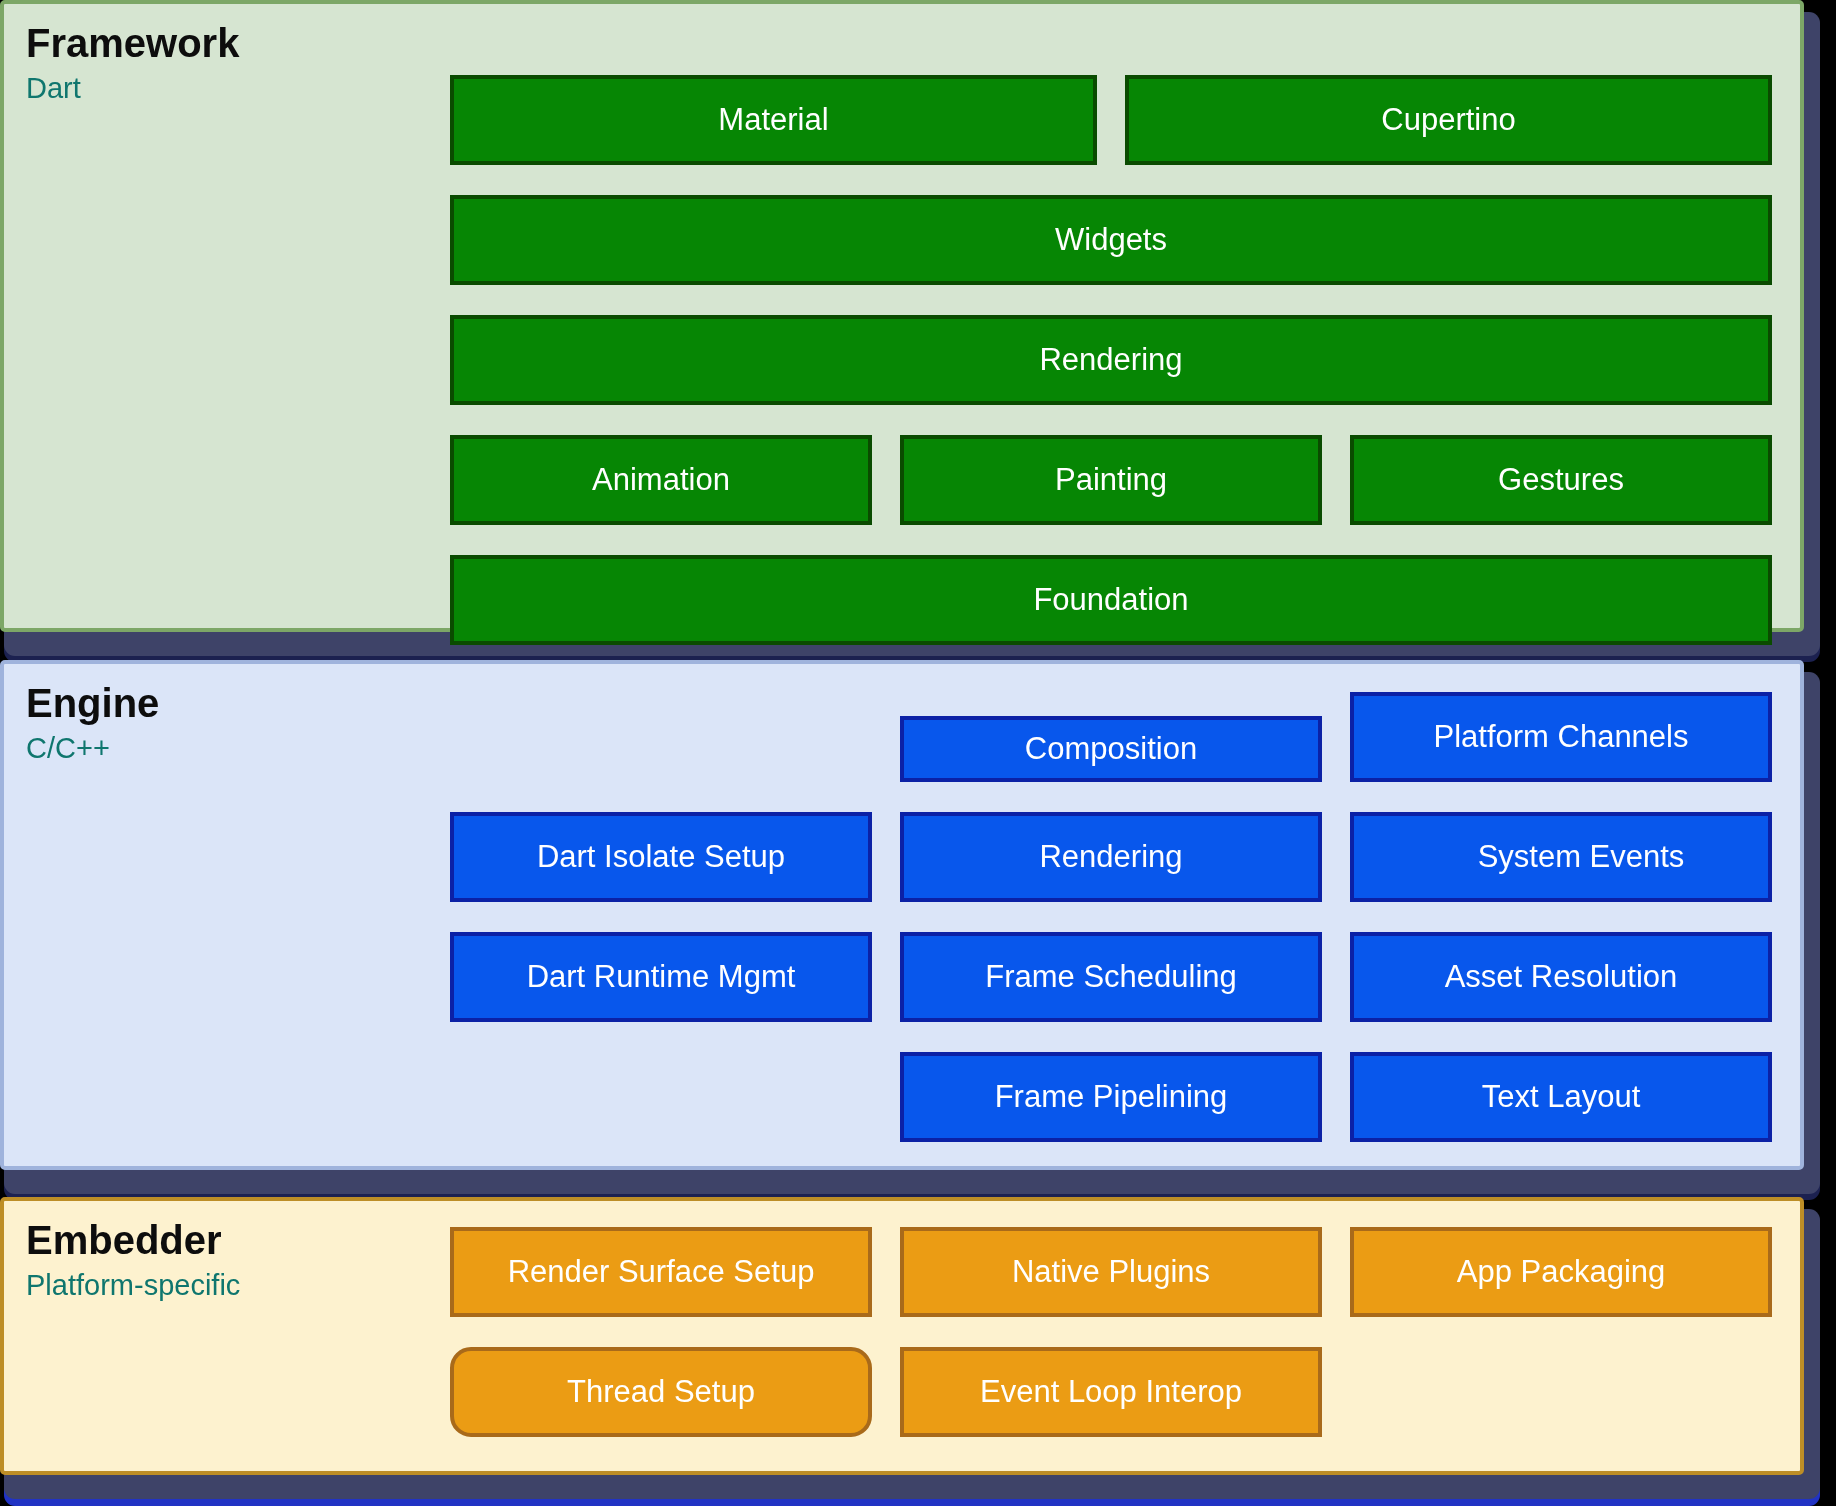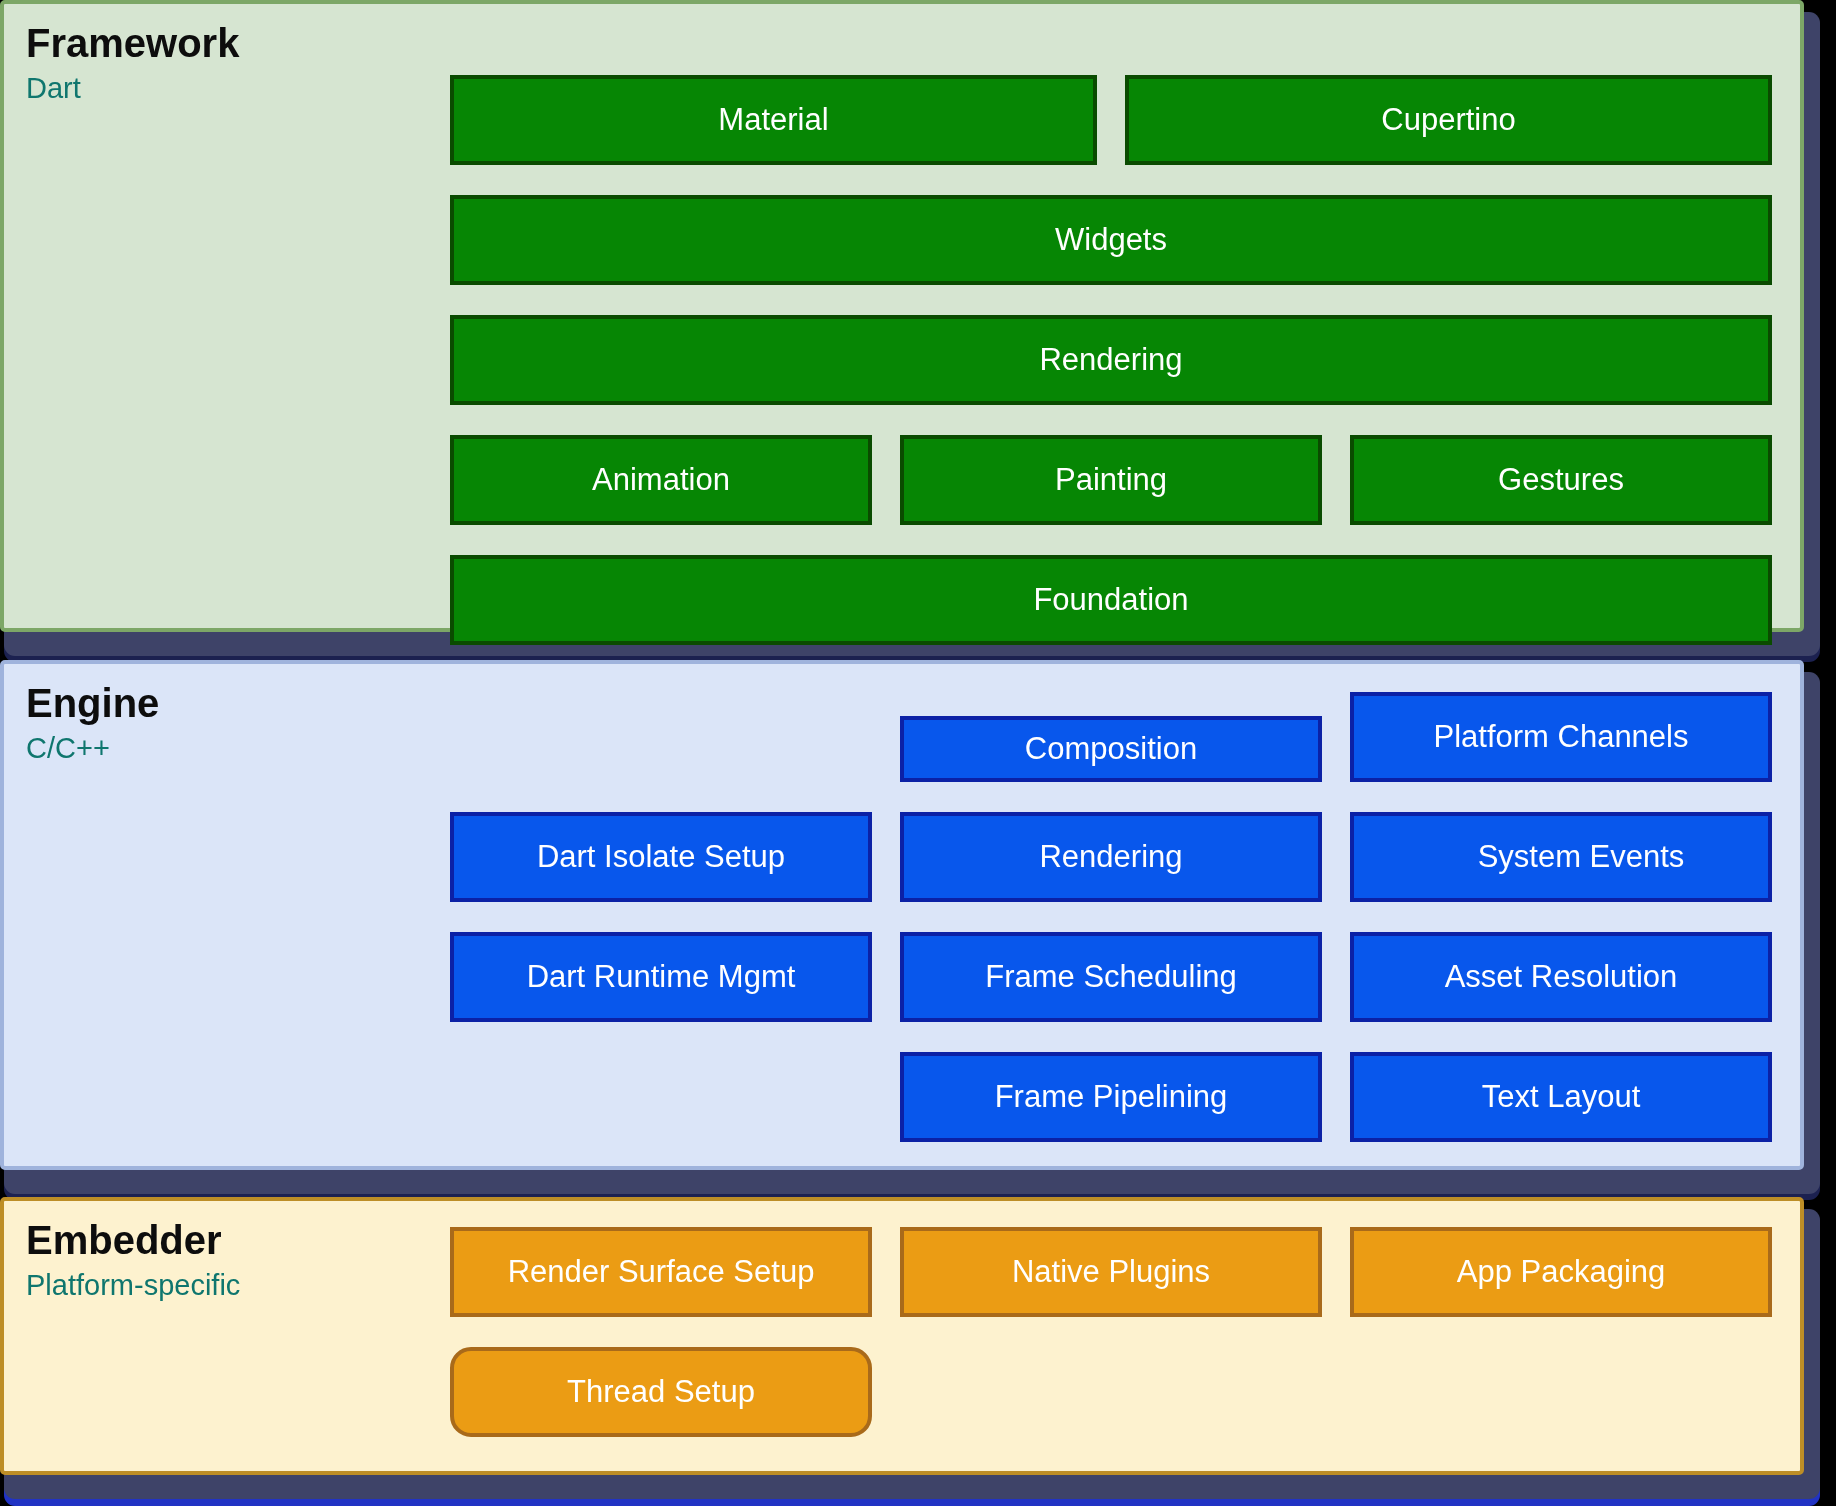--- a/index.html
+++ b/index.html
@@ -118,16 +118,17 @@
   <section class="layer layer-embedder" style="--sec-bg: #fdf2cf; --sec-border: #bd8e26; --box-fill: #eb9c14; --box-border: #a96a1a; --box-text: #ffffff;">
     <div class="layer-label">
       <h2 class="layer-title">Embedder</h2>
       <p class="layer-subtitle">Platform-specific</p>
     </div>
     <div class="boxes">
         <div class="box" style="grid-column: 1 / span 2;">Render Surface Setup</div>
         <div class="box" style="grid-column: 3 / span 2;">Native Plugins</div>
         <div class="box" style="grid-column: 5 / span 2;">App Packaging</div>
         <div class="box" style="grid-column: 1 / span 2; border-radius: 21px;">Thread Setup</div>
+        <div class="box" style="grid-column: 3 / span 2;">Event Loop Interop</div>
       </div>
   </section>
 
 </div>
 
 </body></html>

